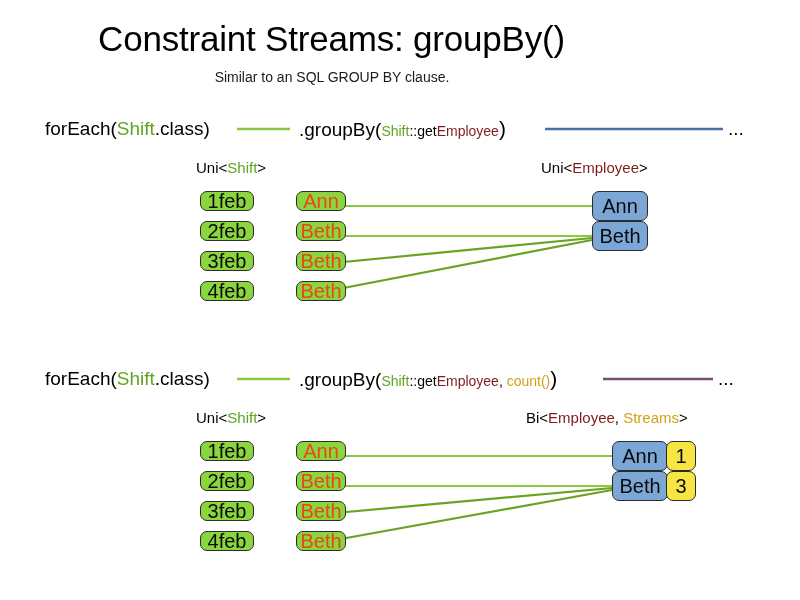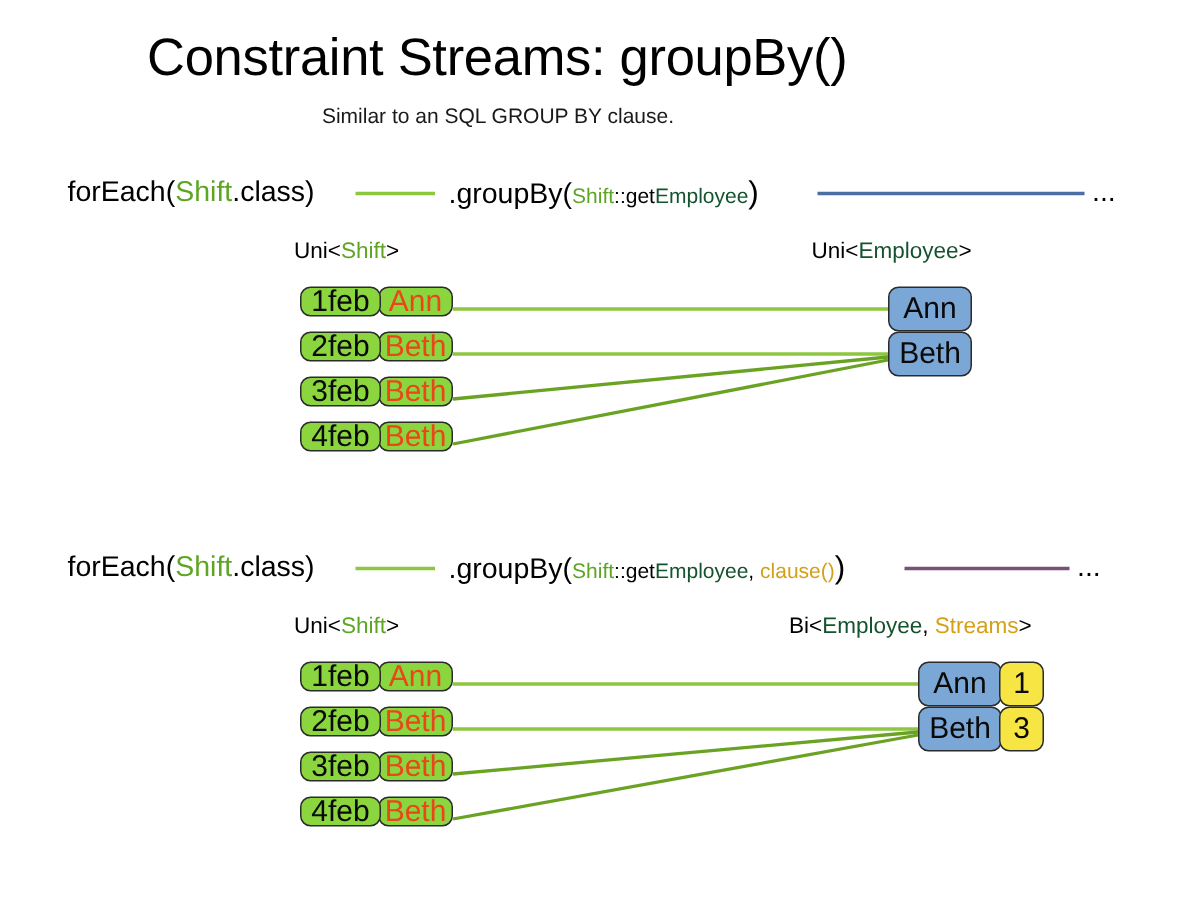--- a/index.html
+++ b/index.html
@@ -50,21 +50,21 @@
     position: absolute;
     font-size: 19px;
     line-height: 24px;
     white-space: nowrap;
     color: #000;
   }
   .codeline .small {
     font-size: 14px;
   }
   .g { color: #5FA524; }          
-  .b { color: #14532d; }          
+  .b { color: #7f1d1d; }          
   .y { color: #D4A017; }          
   .paren-big { font-size: 21px; }
 
   
   .caption {
     position: absolute;
     font-size: 15px;
     line-height: 23px;
     white-space: nowrap;
     color: #000;
@@ -76,20 +76,21 @@
     left: 0;
     top: 0;
     width: 800px;
     height: 600px;
     pointer-events: none;
   }
   .shift-row {
     position: absolute;
     height: 20px;
     display: flex;
+    gap: 44px;
   }
   .cell {
     box-sizing: border-box;
     border: 1.6px solid #2b2b2b;
     border-radius: 7px;
     display: flex;
     align-items: center;
     justify-content: center;
     font-size: 20px;
     line-height: 20px;
@@ -216,21 +217,21 @@
   </div>
   <div class="emp-row" style="left:592px; top:221px;">
     <div class="cell-emp">Beth</div>
   </div>
 
   <div class="codeline" style="left:45px; top:367px;">
     <span>forEach(</span><span class="g">Shift</span><span>.class)</span>
   </div>
 
   <div class="codeline" style="left:299px; top:367px;">
-    <span>.groupBy(</span><span class="g small">Shift</span><span class="small">::get</span><span class="b small">Employee</span><span class="small">, </span><span class="y small">clause()</span><span class="paren-big">)</span>
+    <span>.groupBy(</span><span class="g small">Shift</span><span class="small">::get</span><span class="b small">Employee</span><span class="small">, </span><span class="y small">count()</span><span class="paren-big">)</span>
   </div>
 
   <div class="dots" style="left:718px; top:367px;">...</div>
 
   <div class="caption" style="left:196px; top:406px;">
     <span>Uni&lt;</span><span class="g">Shift</span><span>&gt;</span>
   </div>
 
   <div class="caption" style="left:526px; top:406px;">
     <span>Bi&lt;</span><span class="b">Employee</span><span>, </span><span class="y">Streams</span><span>&gt;</span>

